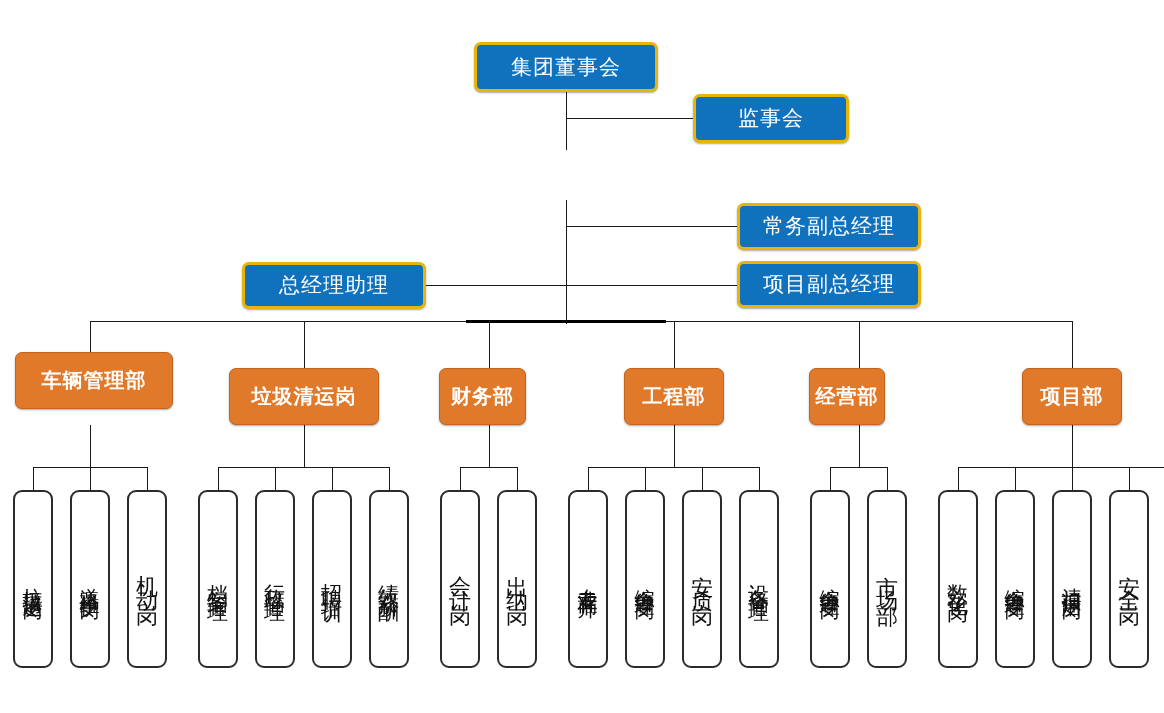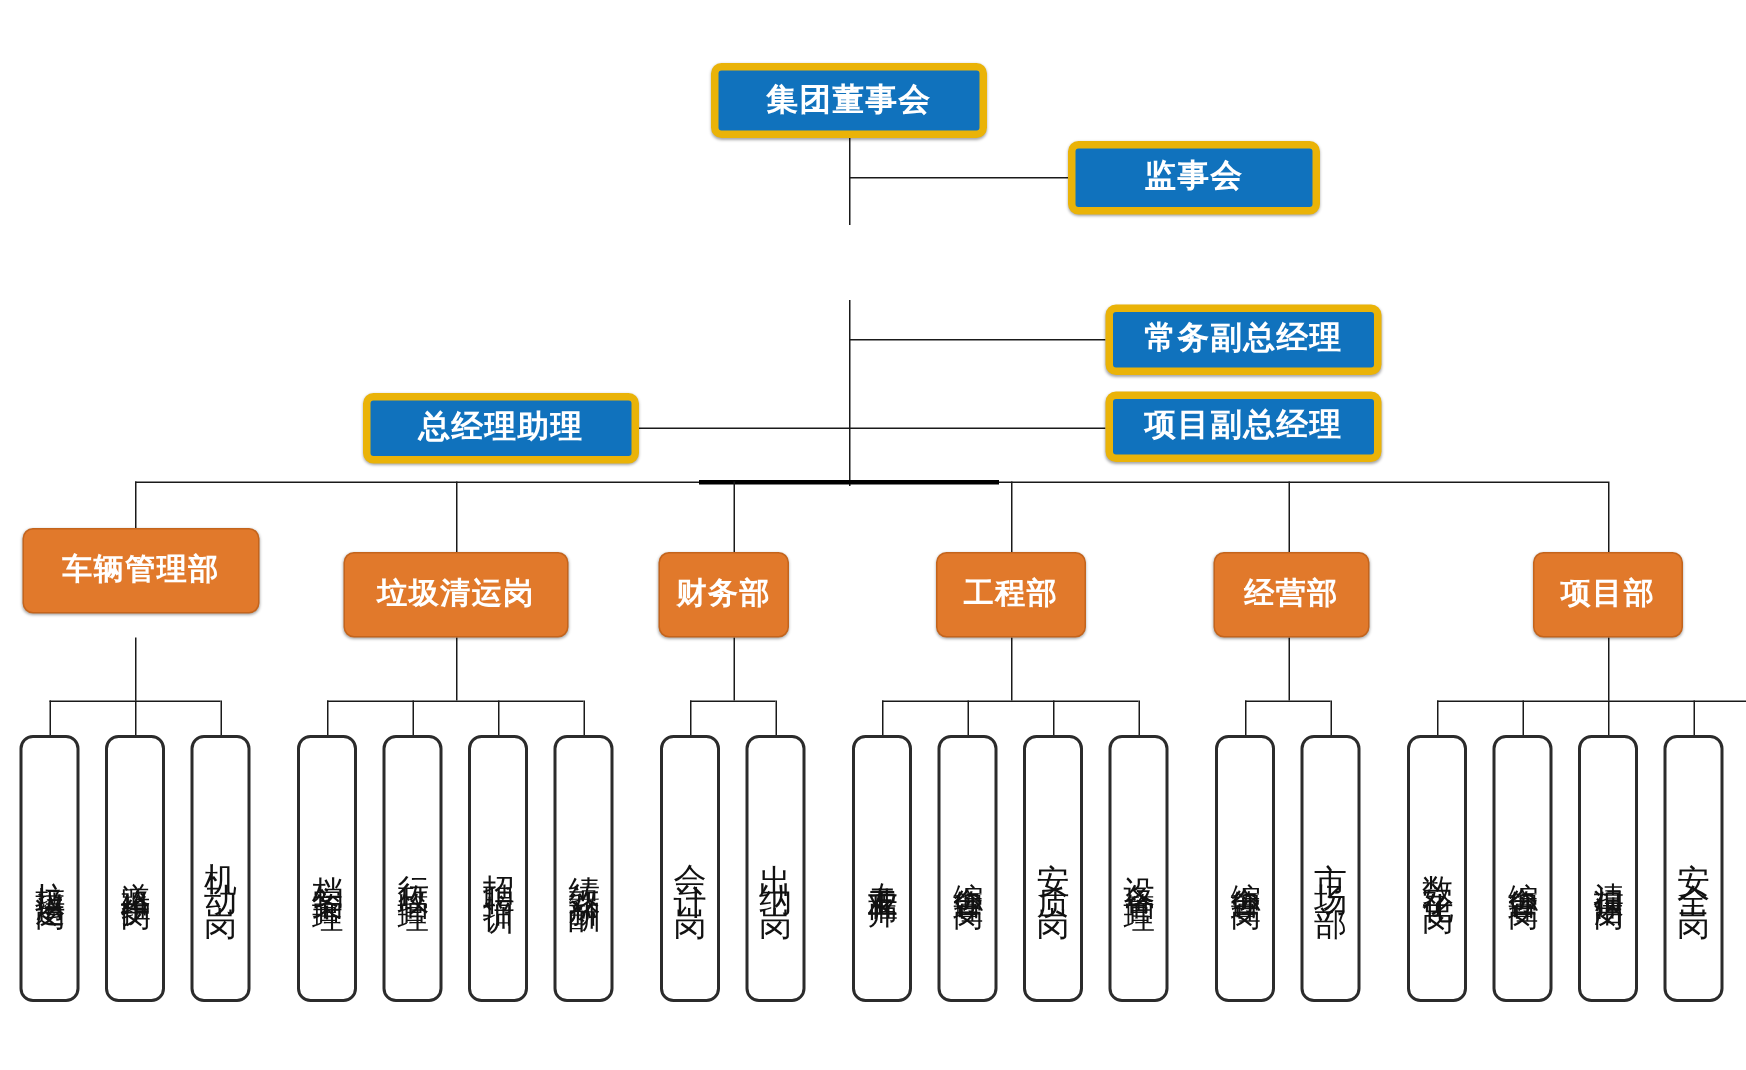--- a/index.html
+++ b/index.html
@@ -31,24 +31,24 @@
     justify-content:center;
     text-align:center;
     border-radius:7px;
     color:#ffffff;
     letter-spacing:1px;
     line-height:1.15;
     z-index:3;
   }
   .node.blue{
     background:#1072BD;
-    border:5px solid #eab308;
+    border:3px solid #eab308;
     box-shadow:0 1px 2px rgba(0,0,0,.35);
     font-size:21px;
-    font-weight:700;
+    font-weight:400;
   }
   .node.orange{
     background:#E1792B;
     border:1px solid #c4641c;
     box-shadow:0 1px 2px rgba(0,0,0,.35);
     font-size:20px;
     font-weight:600;
   }
   
   .leaf{
@@ -122,35 +122,35 @@
       <div class="ln v" style="left: 1072px; top: 425px; height: 42px;"></div>
       <div class="ln h" style="left: 958px; top: 467px; width: 228px;"></div>
       <div class="ln v" style="left: 958px; top: 467px; height: 23px;"></div>
       <div class="ln v" style="left: 1015px; top: 467px; height: 23px;"></div>
       <div class="ln v" style="left: 1072px; top: 467px; height: 23px;"></div>
       <div class="ln v" style="left: 1129px; top: 467px; height: 23px;"></div>
     </div>
 
   <div class="node blue" style="left:474px;top:42px;width:184px;height:50px;">集团董事会</div>
 
-  <div class="node blue" style="left:712px;top:94px;width:168px;height:49px;">监事会</div>
+  <div class="node blue" style="left:693px;top:94px;width:156px;height:49px;">监事会</div>
 
 
   <div class="node blue" style="left:737px;top:203px;width:184px;height:47px;">常务副总经理</div>
 
   <div class="node blue" style="left:242px;top:262px;width:184px;height:47px;">总经理助理</div>
 
   <div class="node blue" style="left:737px;top:261px;width:184px;height:47px;">项目副总经理</div>
 
   <div id="departments">
       <div class="node orange" style="left: 15px; top: 352px; width: 158px; height: 57px;">车辆管理部</div>
       <div class="node orange" style="left: 229px; top: 368px; width: 150px; height: 57px;">垃圾清运岗</div>
       <div class="node orange" style="left: 439px; top: 368px; width: 87px; height: 57px;">财务部</div>
       <div class="node orange" style="left: 624px; top: 368px; width: 100px; height: 57px;">工程部</div>
-      <div class="node orange" style="left: 809px; top: 368px; width: 104px; height: 57px;">经营部</div>
+      <div class="node orange" style="left: 809px; top: 368px; width: 76px; height: 57px;">经营部</div>
       <div class="node orange" style="left: 1022px; top: 368px; width: 100px; height: 57px;">项目部</div>
     </div>
   <div id="positions">
       <div class="leaf" style="left: 13px; top: 490px; width: 40px; height: 178px;">
         <span class="vtext" style="font-size: 20px; letter-spacing: 3px;">垃圾清运岗</span>
       </div>
       <div class="leaf" style="left: 70px; top: 490px; width: 40px; height: 178px;">
         <span class="vtext" style="font-size: 20px; letter-spacing: 3px;">道路维护岗</span>
       </div>
       <div class="leaf" style="left: 127px; top: 490px; width: 40px; height: 178px;">

